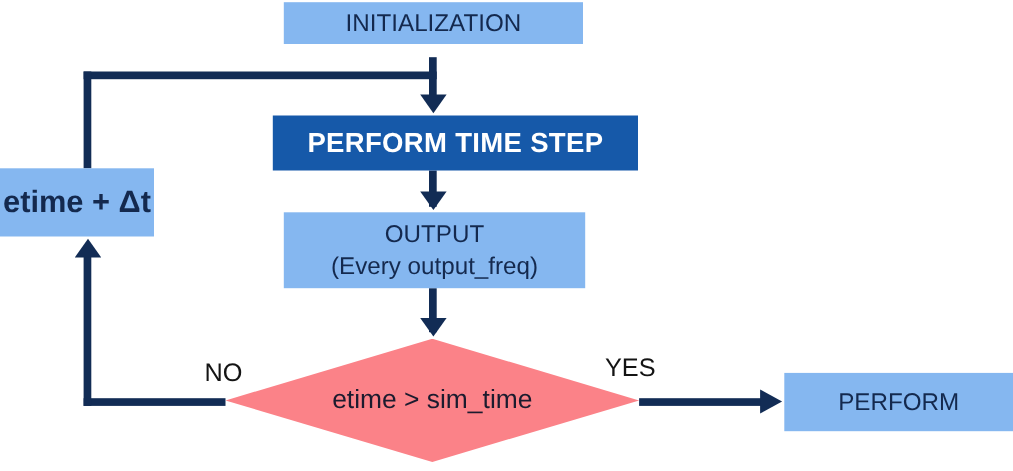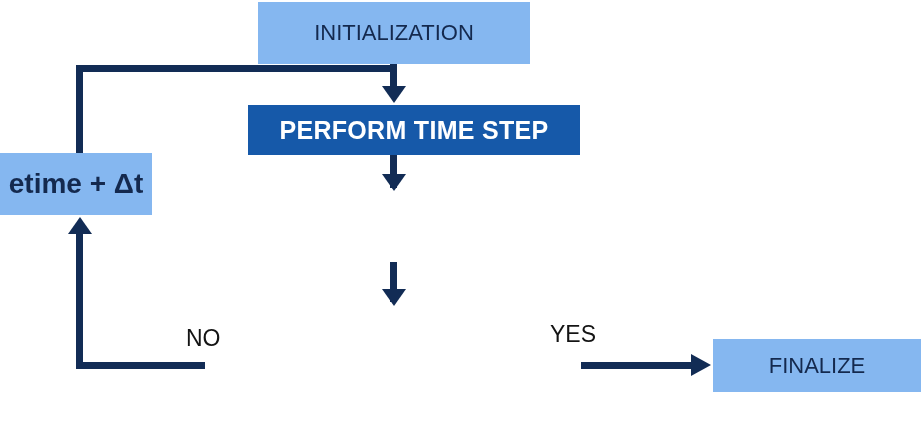--- a/index.html
+++ b/index.html
@@ -28,31 +28,31 @@
   }
   .light{background:var(--light-blue);}
   .dark{background:var(--dark-blue);color:#ffffff;font-weight:bold;margin-left:20px;}
   .line{position:absolute;background:var(--navy);}
   .ah{position:absolute;width:0;height:0;}
   .ah-down{border-left:12px solid transparent;border-right:12px solid transparent;border-top:17px solid var(--navy);}
   .ah-up{border-left:12px solid transparent;border-right:12px solid transparent;border-bottom:17px solid var(--navy);}
   .ah-right{border-top:11px solid transparent;border-bottom:11px solid transparent;border-left:20px solid var(--navy);}
   .edge-label{position:absolute;color:var(--label-black);font-size:23px;}
 
-  #node-init{left:258px;top:2px;width:272px;height:62px;font-size:22px;justify-content:center;}
+  #node-init{left:258px;top:2px;width:272px;height:38px;font-size:22px;justify-content:center;}
   #node-step{left:228px;top:105px;width:332px;height:50px;font-size:25px;letter-spacing:0.3px;}
   #node-output{left:258px;top:193px;width:274px;height:69px;font-size:22px;line-height:1.28;}
   #node-decision{
     left:205px;top:308px;width:376px;height:112px;
     background:var(--pink);
     clip-path:polygon(50% 0,100% 50%,50% 100%,0 50%);
     font-size:24px;color:#1b1b2e;
   }
   #node-finalize{left:713px;top:339px;width:208px;height:53px;font-size:22px;}
-  #node-etime{left:0px;top:153px;width:152px;height:62px;font-size:28px;font-weight:bold;}
+  #node-etime{left:0px;top:153px;width:140px;height:62px;font-size:28px;font-weight:bold;}
 
   #l-init-down{left:390px;top:52px;width:7px;height:44px;}
   #ah-step{left:382px;top:86px;}
   #l-fb-h{left:76px;top:65px;width:321px;height:7px;}
   #l-fb-v{left:76px;top:65px;width:7px;height:88px;}
   #l-step-down{left:390px;top:155px;width:7px;height:33px;}
   #ah-output{left:382px;top:174px;}
   #l-output-down{left:390px;top:262px;width:7px;height:40px;}
   #ah-decision{left:382px;top:289px;}
   #l-yes{left:581px;top:362px;width:112px;height:7px;}
@@ -84,24 +84,31 @@
   <div class="ah ah-up" id="ah-etime"></div>
 
   <div class="node light" id="node-init">
     <span>INITIALIZATION</span>
   </div>
 
   <div class="node dark" id="node-step">
     <span>PERFORM TIME STEP</span>
   </div>
 
+  <div class="node light" id="node-output">
+    <span>OUTPUT</span>
+    <span>(Every output_freq)</span>
+  </div>
 
+  <div class="node" id="node-decision">
+    <span>etime &gt; sim_time</span>
+  </div>
 
   <div class="node light" id="node-finalize">
-    <span>FINALIZE</span>
+    <span>PERFORM</span>
   </div>
 
   <div class="node light" id="node-etime">
     <span>etime + Δt</span>
   </div>
 
   <div class="edge-label" id="label-no">NO</div>
   <div class="edge-label" id="label-yes">YES</div>
 
 </div>

